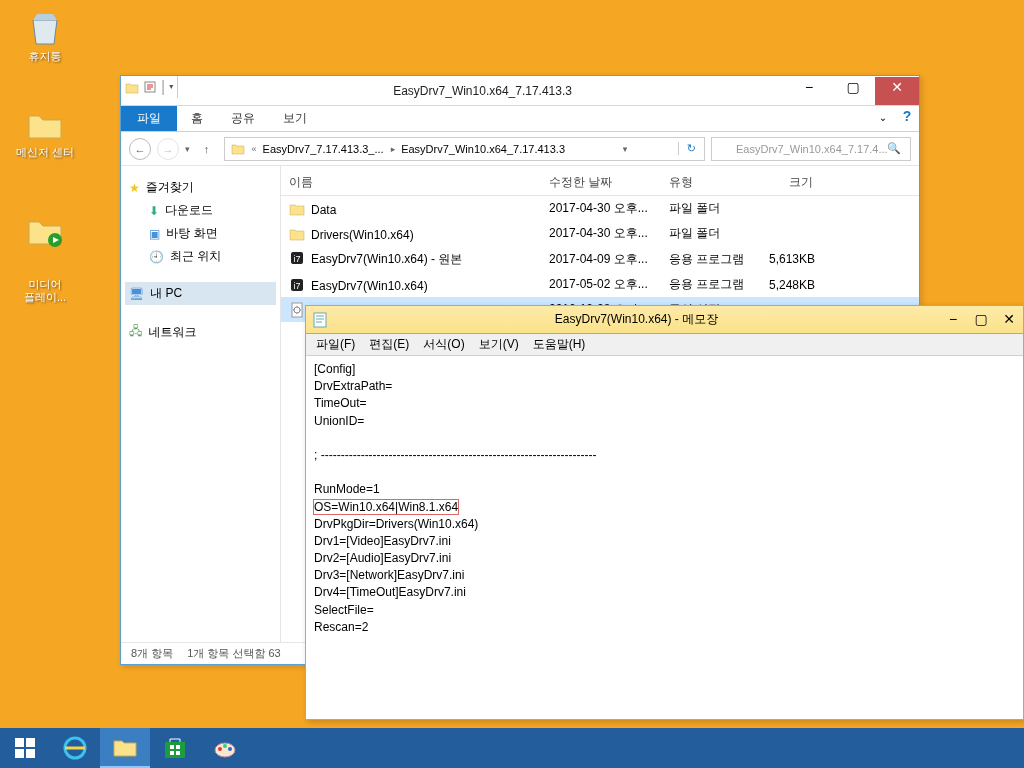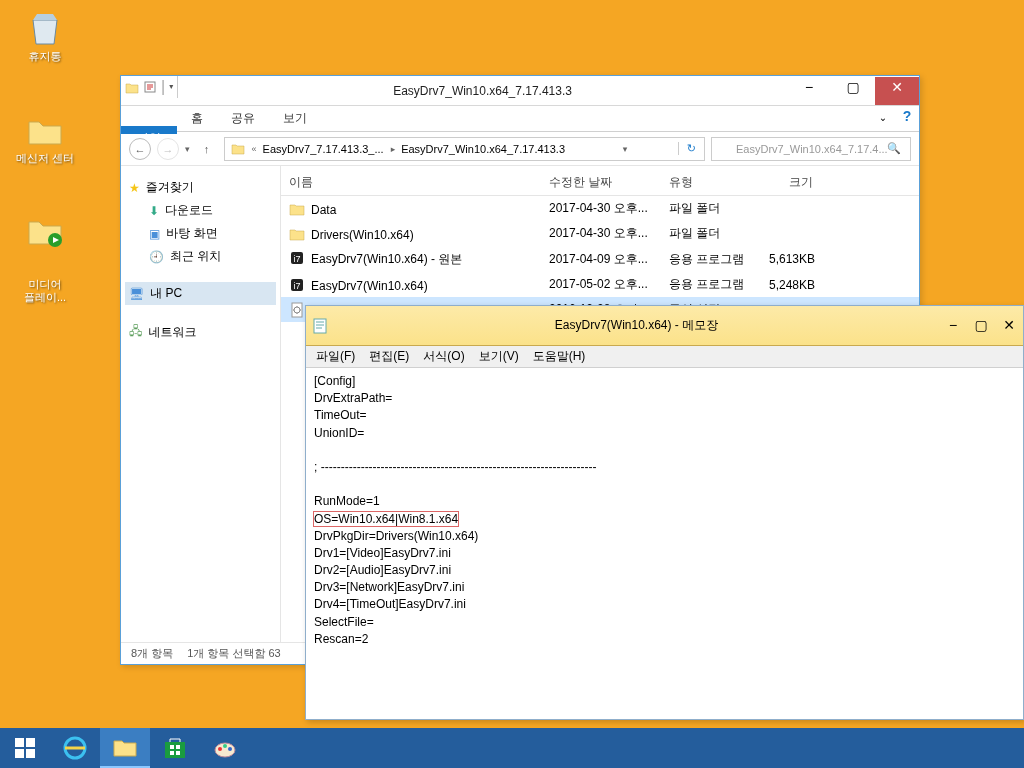--- a/index.html
+++ b/index.html
@@ -14,21 +14,21 @@
 .explorer { position: absolute; left: 120px; top: 75px; width: 800px; height: 590px; background: #fff; border: 1px solid #5aa0d8; box-shadow: 2px 2px 6px rgba(0,0,0,.15); }
 .ex-titlebar { height: 30px; background: #fff; display: flex; align-items: center; border-bottom: 1px solid #d8d8d8; }
 .ex-ti { display: flex; align-items: center; gap: 4px; padding: 0 4px; border-right: 1px solid #ccc; height: 22px; margin-top: -8px; }
 .ex-ti span.ic { width: 14px; height: 14px; display: inline-block; }
 .ex-title { flex: 1; text-align: center; font-size: 12px; color: #222; }
 .ex-ctrls { display: flex; }
 .ex-ctrls div { width: 44px; height: 28px; text-align: center; line-height: 20px; font-size: 14px; cursor: pointer; }
 .ex-close { background: #c75050; color: #fff; }
 
 .ex-ribbon { height: 26px; display: flex; align-items: stretch; border-bottom: 1px solid #d0d0d0; background: #fff; }
-.ex-ribbon .file { background: #1979ca; color: #fff; padding: 4px 16px; font-size: 12px; margin-top: 20px; }
+.ex-ribbon .file { background: #1979ca; color: #fff; padding: 4px 16px; font-size: 12px; }
 .ex-ribbon .tab { padding: 4px 14px; font-size: 12px; color: #333; }
 .ex-ribbon .spacer { flex: 1; }
 .ex-ribbon .help { width: 24px; text-align: center; color: #1979ca; font-size: 14px; font-weight: bold; padding-top: 2px; }
 .ex-ribbon .ex-expand { width: 24px; text-align: center; font-size: 10px; padding-top: 6px; }
 
 .ex-nav { height: 34px; background: #fff; display: flex; align-items: center; gap: 6px; padding: 0 8px; border-bottom: 1px solid #e5e5e5; }
 .nav-btn { width: 22px; height: 22px; border-radius: 11px; border: 1px solid #bbb; display: flex; align-items: center; justify-content: center; font-size: 11px; color: #555; }
 .nav-path { flex: 2; height: 24px; border: 1px solid #ccc; display: flex; align-items: center; font-size: 11px; overflow: hidden; }
 .nav-path .seg { padding: 0 6px; border-right: 1px solid transparent; white-space: nowrap; }
 .nav-path .chev { color: #666; font-size: 9px; }
@@ -54,21 +54,21 @@
 .col-type { width: 100px; }
 .col-size { width: 60px; text-align: right; }
 .list-row { display: flex; align-items: center; cursor: default; }
 .list-row.sel { background: #cde6ff; }
 .fic { width: 16px; height: 16px; display: inline-block; vertical-align: -3px; margin-right: 6px; }
 
 .ex-status { height: 22px; border-top: 1px solid #e5e5e5; font-size: 11px; color: #555; display: flex; align-items: center; padding: 0 10px; gap: 14px; }
 
 
 .notepad { position: absolute; left: 305px; top: 305px; width: 719px; height: 415px; background: #fff; border: 1px solid #8faecb; box-shadow: 2px 2px 6px rgba(0,0,0,.2); }
-.np-title { height: 40px; background: linear-gradient(#fdeaa8,#fbe28a); display: flex; align-items: center; font-size: 12px; border-bottom: 1px solid #c9a94f; }
+.np-title { height: 28px; background: linear-gradient(#fdeaa8,#fbe28a); display: flex; align-items: center; font-size: 12px; border-bottom: 1px solid #c9a94f; }
 .np-title .ic { width: 16px; height: 16px; margin: 0 6px; }
 .np-title .t { flex: 1; text-align: center; }
 .np-ctrls { display: flex; gap: 0; }
 .np-ctrls div { width: 28px; height: 22px; text-align: center; line-height: 20px; font-size: 14px; cursor: pointer; }
 .np-menu { height: 22px; background: #f0f0f0; display: flex; align-items: center; gap: 14px; padding: 0 10px; font-size: 12px; border-bottom: 1px solid #d0d0d0; }
 .np-body { height: calc(100% - 50px); padding: 4px 8px; font-family: "Gulim", monospace; font-size: 12px; line-height: 1.35; white-space: pre; overflow: auto; }
 .hl { outline: 1px solid #d66; }
 
 
 .taskbar { position: absolute; bottom: 0; left: 0; right: 0; height: 40px; background: #245d9c; display: flex; align-items: stretch; }
@@ -79,21 +79,21 @@
 </head>
 <body>
 
 <div class="desk-icon" style="left:10px; top:8px;">
   <div class="ic"><svg viewBox="0 0 40 40">
         <path d="M8 12h24l-3 24H11z" fill="#dfe9f0" stroke="#6a8aa0"></path>
         <path d="M8 12l4-6h16l4 6z" fill="#b8cfe0"></path>
       </svg></div>
   <div class="lbl">휴지통</div>
 </div>
-<div class="desk-icon" style="left:10px; top:110px;">
+<div class="desk-icon" style="left:10px; top:104px;">
   <div class="ic"><svg viewBox="0 0 40 40">
         <path d="M4 12h10l4 4h18v18H4z" fill="#fce28a" stroke="#c9a94f"></path>
       </svg></div>
   <div class="lbl">메신저 센터</div>
 </div>
 <div class="desk-icon" style="left:10px; top:210px;">
   <div class="ic"><svg viewBox="0 0 40 40">
         <path d="M4 12h10l4 4h18v18H4z" fill="#fce28a" stroke="#c9a94f"></path>
         <circle cx="30" cy="30" r="7" fill="#2a9e2a"></circle>
         <path d="M28 27l6 3-6 3z" fill="#fff"></path>

